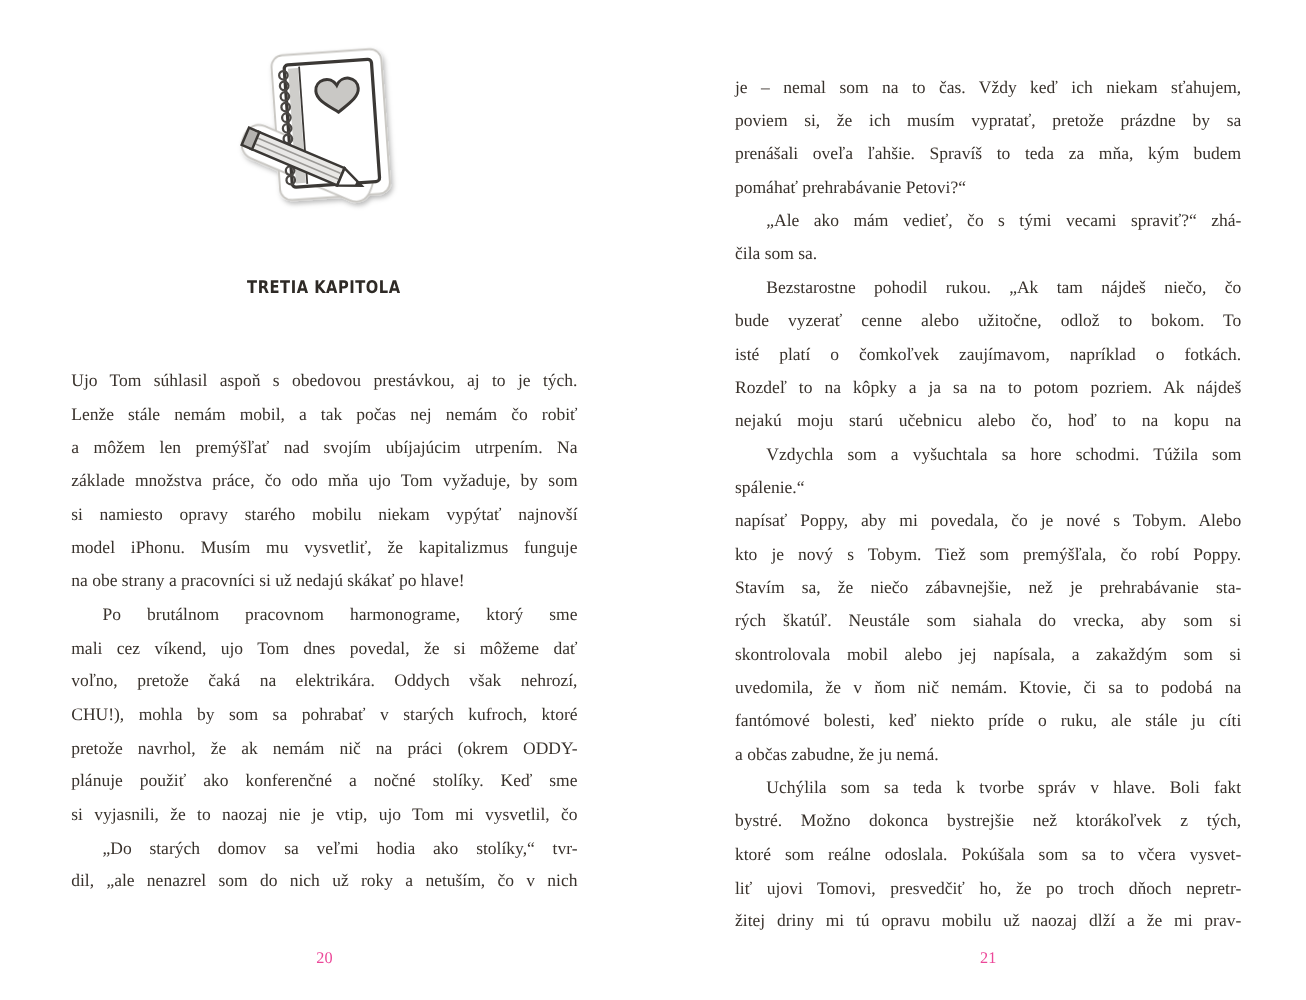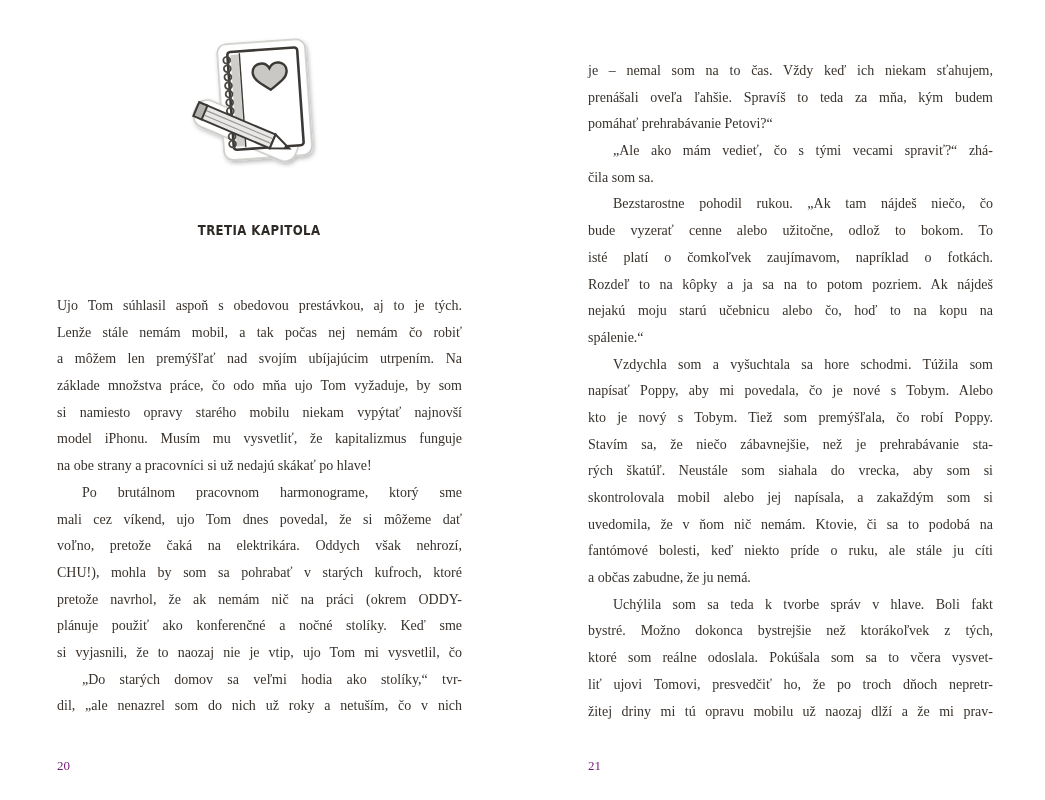--- a/index.html
+++ b/index.html
@@ -13,22 +13,22 @@
            font-family:"DejaVu Sans","Liberation Sans",sans-serif;font-weight:bold;
            font-size:14px;letter-spacing:.5px;color:#2e2a26;}
   .chapter span{display:inline-block;transform:scaleX(.84);transform-origin:center;}
   .body-text{position:absolute;left:0;width:405px;font-size:14px;color:#38312b;}
   .body-left{top:293px;}
   .body-right{top:58px;}
   .line{line-height:26.7px;height:26.7px;text-align:justify;text-align-last:justify;
         white-space:normal;overflow:visible;}
   .line.last{text-align-last:left;}
   .line.indent{text-indent:25px;}
-  .pagenum{position:absolute;top:758px;left:0;width:100%;text-align:left;
-           font-size:13px;color:#701a75;}
+  .pagenum{position:absolute;top:758px;left:0;width:100%;text-align:center;
+           font-size:13px;color:#ec4899;}
 </style>
 </head>
 <body>
 
 <div class="spread">
 
   <div class="page page-left">
 
     <div class="illustration">
       <svg width="150" height="150" viewBox="0 0 150 150">
@@ -95,31 +95,32 @@
         <div class="line indent">„Do starých domov sa veľmi hodia ako stolíky,“ tvr-</div>
         <div class="line">dil, „ale nenazrel som do nich už roky a netuším, čo v nich</div>
       </div>
 
     <div class="pagenum">20</div>
   </div>
 
   <div class="page page-right">
     <div class="body-text body-right" id="right-body">
         <div class="line">je – nemal som na to čas. Vždy keď ich niekam sťahujem,</div>
+        <div class="line">poviem si, že ich musím vypratať, pretože prázdne by sa</div>
         <div class="line">prenášali oveľa ľahšie. Spravíš to teda za mňa, kým budem</div>
         <div class="line last">pomáhať prehrabávanie Petovi?“</div>
         <div class="line indent">„Ale ako mám vedieť, čo s tými vecami spraviť?“ zhá-</div>
         <div class="line last">čila som sa.</div>
         <div class="line indent">Bezstarostne pohodil rukou. „Ak tam nájdeš niečo, čo</div>
         <div class="line">bude vyzerať cenne alebo užitočne, odlož to bokom. To</div>
         <div class="line">isté platí o čomkoľvek zaujímavom, napríklad o fotkách.</div>
         <div class="line">Rozdeľ to na kôpky a ja sa na to potom pozriem. Ak nájdeš</div>
         <div class="line">nejakú moju starú učebnicu alebo čo, hoď to na kopu na</div>
+        <div class="line indent">Vzdychla som a vyšuchtala sa hore schodmi. Túžila som</div>
         <div class="line last">spálenie.“</div>
-        <div class="line indent">Vzdychla som a vyšuchtala sa hore schodmi. Túžila som</div>
         <div class="line">napísať Poppy, aby mi povedala, čo je nové s Tobym. Alebo</div>
         <div class="line">kto je nový s Tobym. Tiež som premýšľala, čo robí Poppy.</div>
         <div class="line">Stavím sa, že niečo zábavnejšie, než je prehrabávanie sta-</div>
         <div class="line">rých škatúľ. Neustále som siahala do vrecka, aby som si</div>
         <div class="line">skontrolovala mobil alebo jej napísala, a zakaždým som si</div>
         <div class="line">uvedomila, že v ňom nič nemám. Ktovie, či sa to podobá na</div>
         <div class="line">fantómové bolesti, keď niekto príde o ruku, ale stále ju cíti</div>
         <div class="line last">a občas zabudne, že ju nemá.</div>
         <div class="line indent">Uchýlila som sa teda k tvorbe správ v hlave. Boli fakt</div>
         <div class="line">bystré. Možno dokonca bystrejšie než ktorákoľvek z tých,</div>

